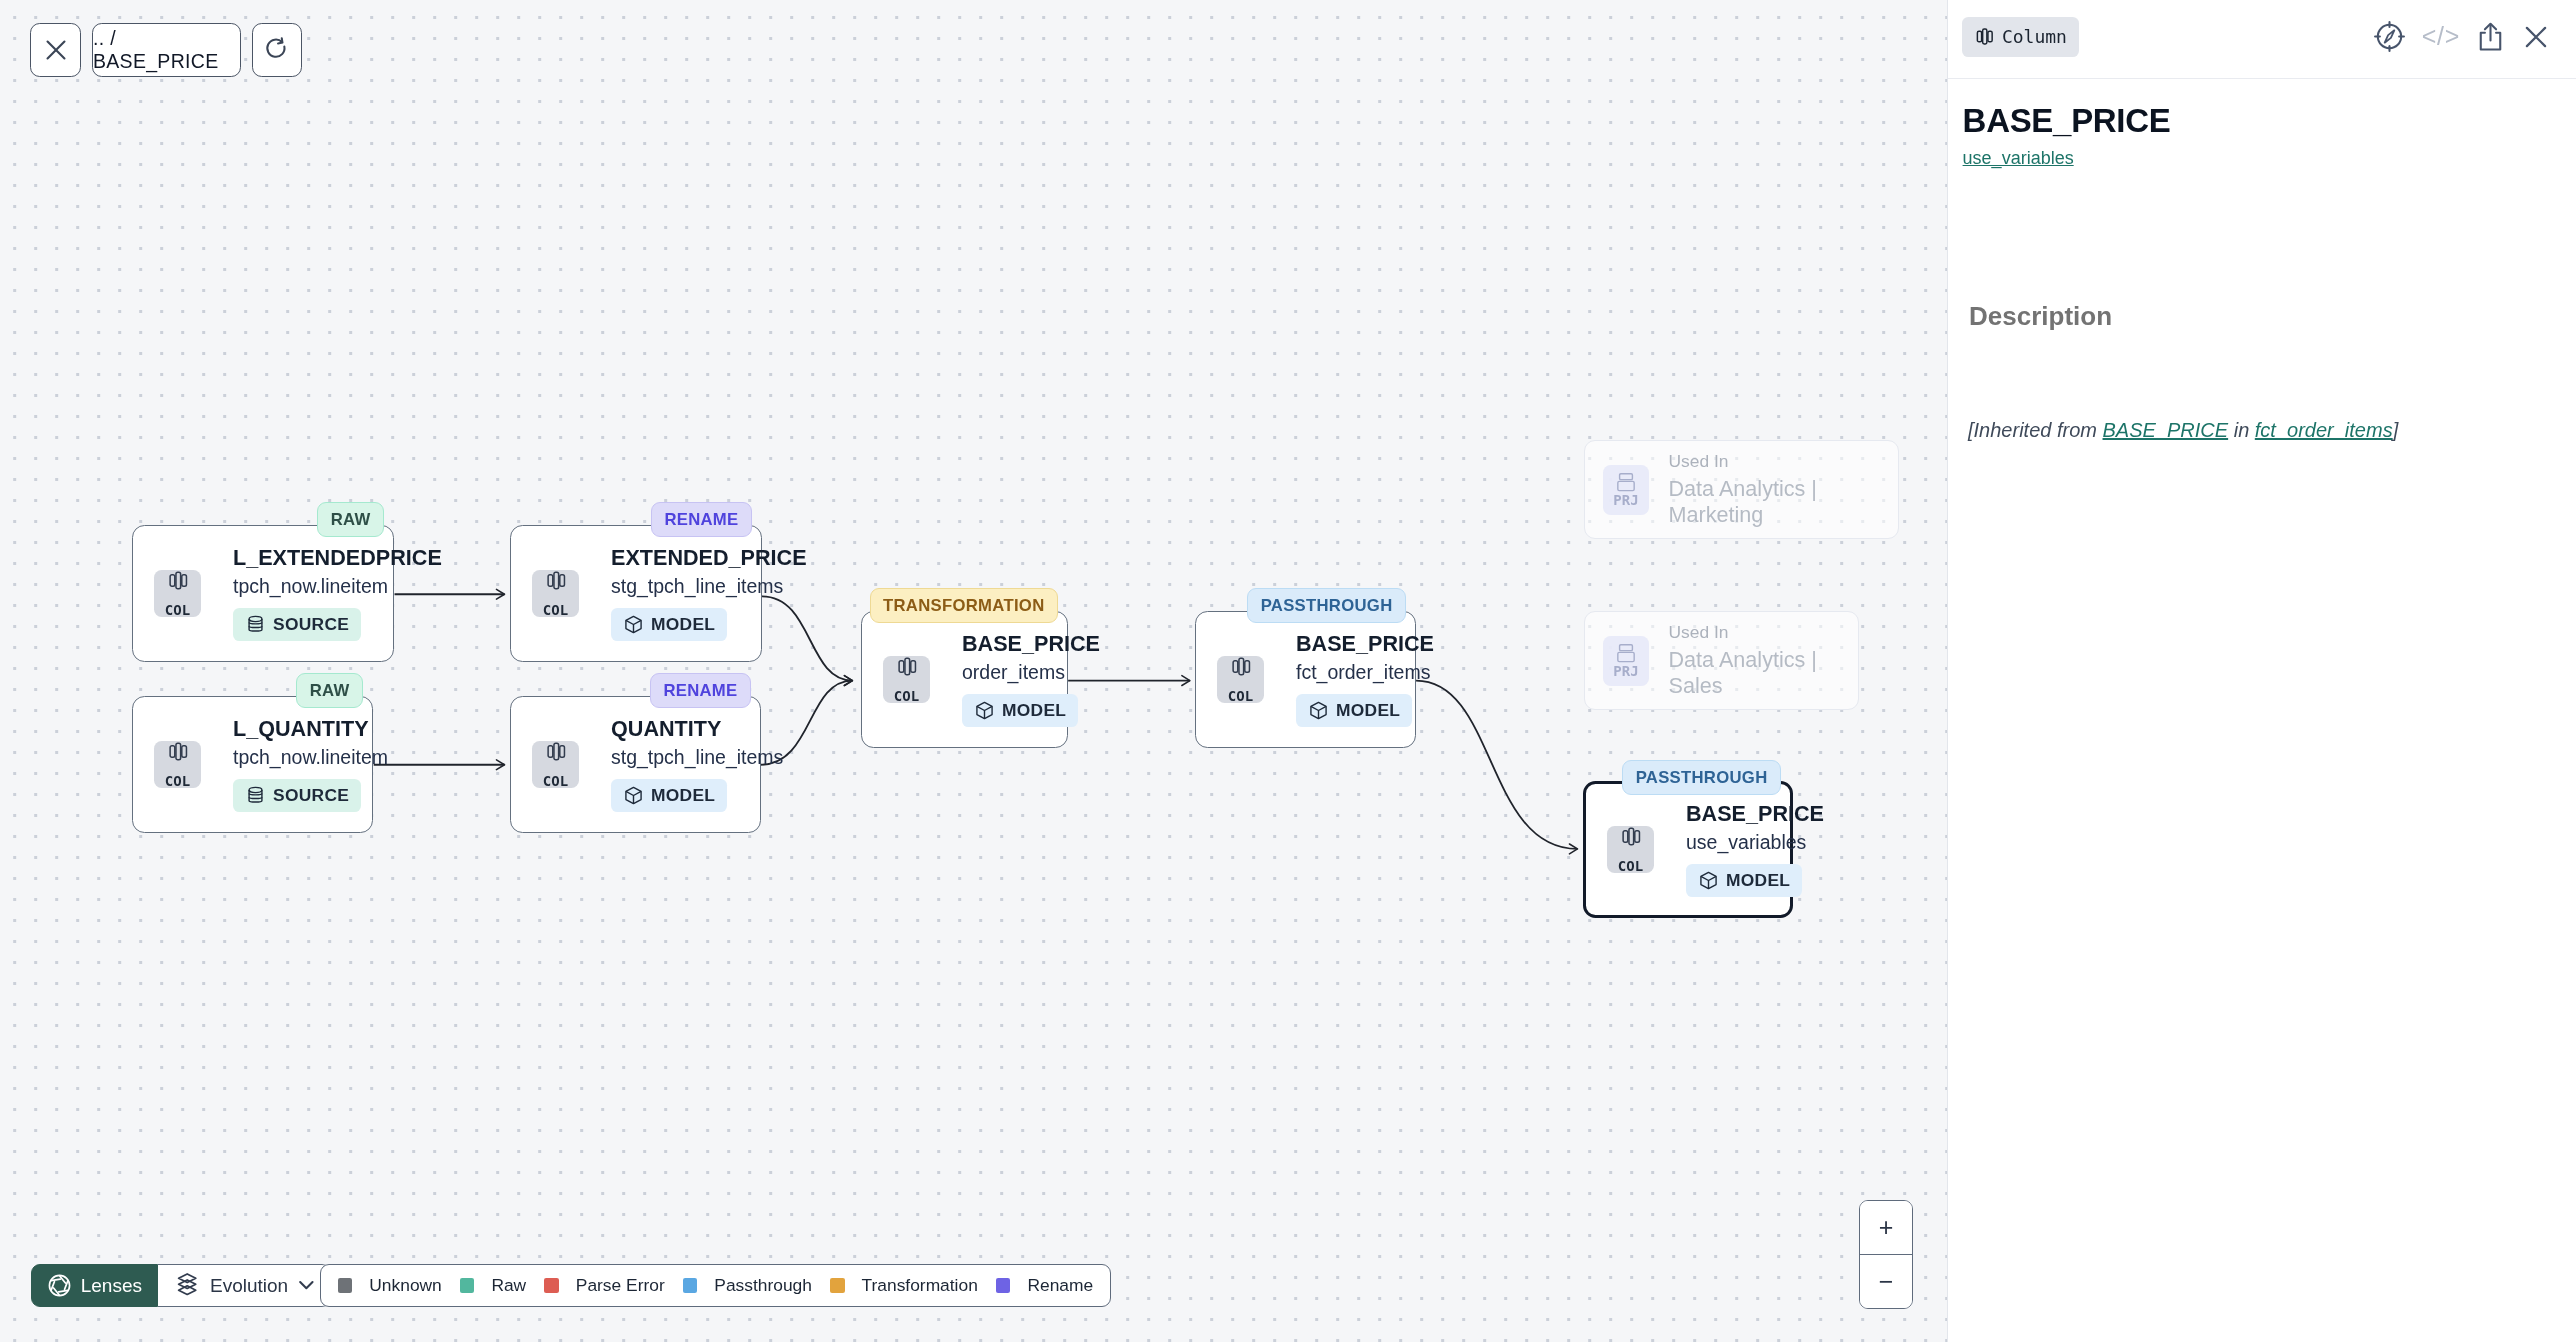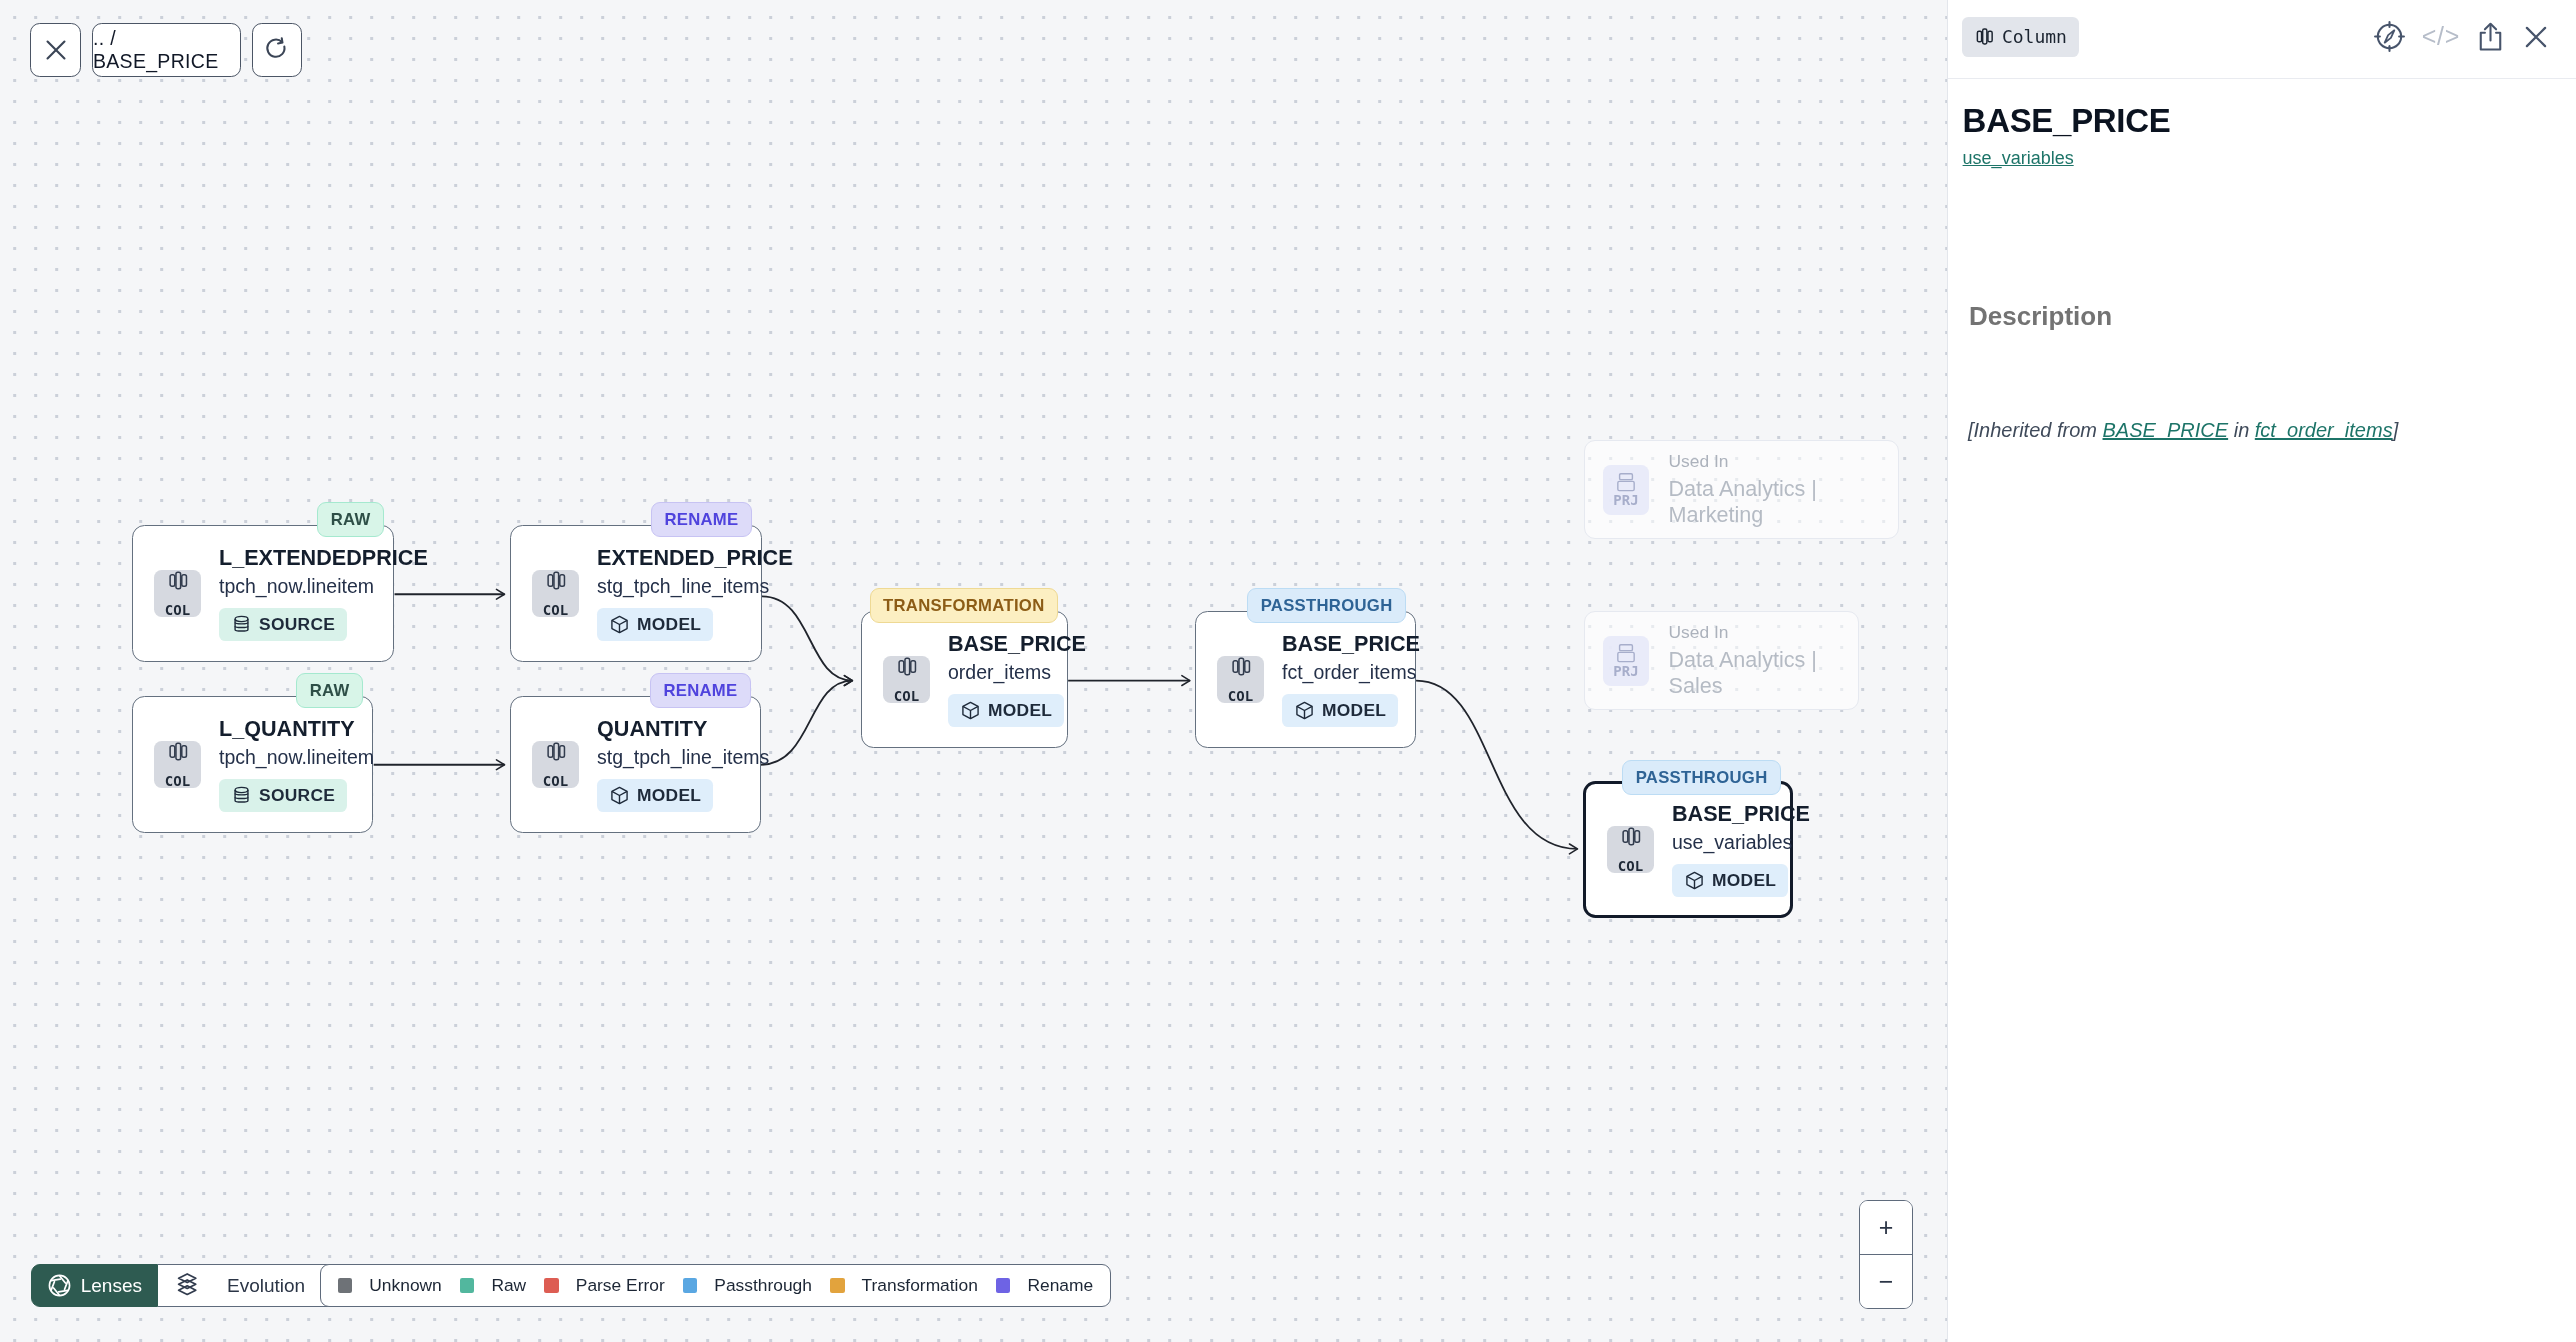--- a/index.html
+++ b/index.html
@@ -25,21 +25,21 @@
   .node.selected{border:3.5px solid #121a29;}
   .badge{position:absolute;top:-24px;right:9px;height:35px;display:flex;align-items:center;
     padding:0 12.5px;border-radius:9px;font-size:16.7px;font-weight:700;letter-spacing:0.3px;border:1.4px solid;}
   .badge.raw{background:#d8f5e8;border-color:#a5e9cf;color:#2e4f47;}
   .badge.rename{background:#dddbf9;border-color:#c7c3f3;color:#4f43dd;}
   .badge.transformation{background:#fcefc2;border-color:#eed994;color:#8c5c16;}
   .badge.passthrough{background:#daebfa;border-color:#bcdcf4;color:#2e6395;}
   .colbox{width:47px;height:47px;background:#d6d9e0;border-radius:7.7px;flex:0 0 auto;
     display:flex;flex-direction:column;align-items:center;justify-content:center;gap:12px;}
   .collabel{font-family:"DejaVu Sans Mono",monospace;font-size:14px;font-weight:700;color:#1f2937;line-height:1;}
-  .nodebody{margin-left:18px;display:flex;flex-direction:column;align-items:flex-start;}
+  .nodebody{margin-left:32px;display:flex;flex-direction:column;align-items:flex-start;}
   .ntitle{font-size:21.6px;font-weight:700;color:#141e2d;line-height:1.15;}
   .nsub{font-size:19.5px;color:#243049;margin-top:4.2px;line-height:1.15;}
   .chip{margin-top:9.7px;height:33px;border-radius:6.3px;display:flex;align-items:center;gap:7px;
     padding:0 12px;font-size:17.4px;font-weight:700;color:#1e2a3a;letter-spacing:0.3px;}
   .chip.model{background:#dfeefb;}
   .chip.source{background:#d9f2ea;}
 
   
   .usedin{position:absolute;height:99px;background:rgba(255,255,255,.55);
     border:1.4px solid #e6e9f0;border-radius:11px;display:flex;align-items:center;padding:0 18px;}
@@ -48,21 +48,21 @@
   .ui-icon .collabel{color:#a7aecb;}
   .ui-text{margin-left:19.5px;display:flex;flex-direction:column;}
   .ui-label{font-size:17.4px;color:#acb2bc;line-height:1.2;}
   .ui-project{font-size:21.6px;color:#b5bbc4;margin-top:3.5px;line-height:1.2;}
 
   
   .lens-group{position:absolute;left:31px;top:1264px;height:43px;display:flex;}
   .lenses-btn{background:#2e5b51;color:#fff;border-radius:9px 0 0 9px;display:flex;align-items:center;
     gap:8.4px;padding:0 15.3px;font-size:19px;border:1.4px solid #2e5b51;}
   .evolution-btn{background:#fff;border:1.4px solid #5f6b7c;border-left:none;border-radius:0 9px 9px 0;
-    display:flex;align-items:center;gap:27px;padding:0 15.3px;font-size:19px;color:#2b3546;}
+    display:flex;align-items:center;gap:10px;padding:0 15.3px;font-size:19px;color:#2b3546;}
   .legendbox{position:absolute;left:320px;top:1264px;height:43px;background:#fff;border:1.4px solid #5f6b7c;
     border-radius:9px;display:flex;align-items:center;gap:18px;padding:0 16.7px;}
   .legend-item{display:flex;align-items:center;gap:17px;font-size:17.4px;color:#1c2635;}
   .legend-dot{width:14.6px;height:14.6px;border-radius:2.1px;flex:0 0 auto;}
 
   
   .zoombox{position:absolute;left:1859px;top:1200px;width:54px;height:109px;background:#fff;
     border:1.4px solid #5f6b7c;border-radius:9px;display:flex;flex-direction:column;overflow:hidden;}
   .zoombtn{flex:1;display:flex;align-items:center;justify-content:center;font-size:25px;color:#2b3546;background:#fff;}
   .zoombtn:first-child{border-bottom:1.4px solid #5f6b7c;}

